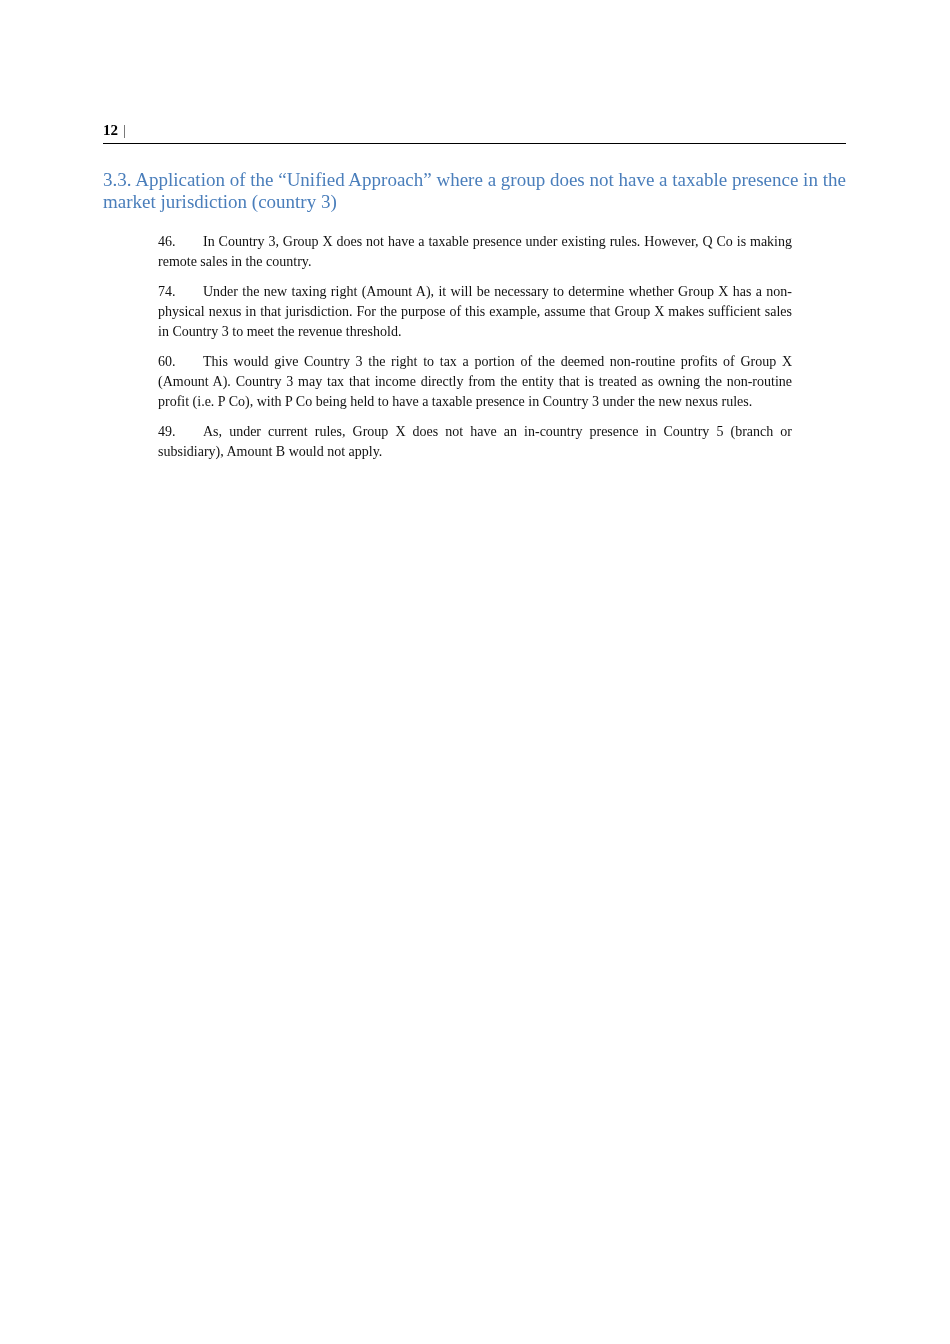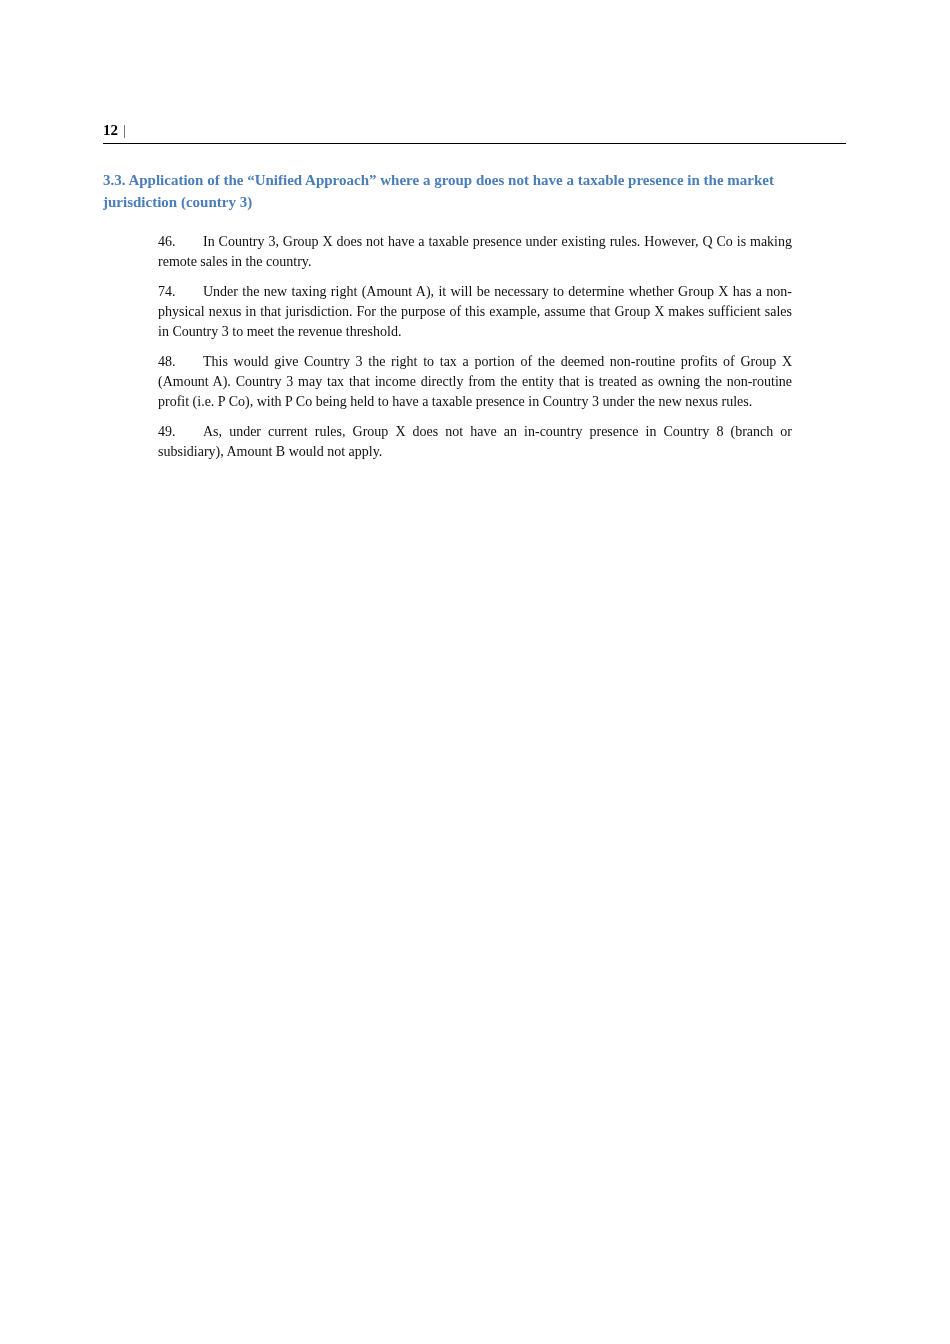--- a/index.html
+++ b/index.html
@@ -33,23 +33,23 @@
     text-align: right;
   }
   .page-number-sep {
     font-weight: normal;
     color: #444444;
     padding-left: 5px;
     font-size: 14px;
   }
   .section-heading {
     margin: 25px 104px 0 103px;
-    font-size: 15px;
+    font-size: 19px;
     line-height: 22px;
-    font-weight: bold;
+    font-weight: normal;
   }
   .paragraphs {
     margin: 19px 158px 0 158px;
   }
   .para {
     font-size: 14px;
     line-height: 20px;
     text-align: justify;
     margin-bottom: 10px;
     color: #111111;
@@ -69,19 +69,19 @@
   </div>
 
   <h2 class="section-heading" style="color: rgb(74, 126, 187);">3.3. Application of the “Unified Approach” where a group does not have a taxable presence in the market jurisdiction (country 3)</h2>
 
   <div class="paragraphs">
 
     <p class="para"><span class="para-num">46.</span><span>In Country 3, Group X does not have a taxable presence under existing rules. However, Q Co is making remote sales in the country.</span></p>
 
     <p class="para"><span class="para-num">74.</span><span>Under the new taxing right (Amount A), it will be necessary to determine whether Group X has a non-physical nexus in that jurisdiction. For the purpose of this example, assume that Group X makes sufficient sales in Country 3 to meet the revenue threshold.</span></p>
 
-    <p class="para"><span class="para-num">48.</span><span>This would give Country 3 the right to tax a portion of the deemed non-routine profits of Group X (Amount A). Country 3 may tax that income directly from the entity that is treated as owning the non-routine profit (i.e. P Co), with P Co being held to have a taxable presence in Country 3 under the new nexus rules.</span></p>
+    <p class="para"><span class="para-num">60.</span><span>This would give Country 3 the right to tax a portion of the deemed non-routine profits of Group X (Amount A). Country 3 may tax that income directly from the entity that is treated as owning the non-routine profit (i.e. P Co), with P Co being held to have a taxable presence in Country 3 under the new nexus rules.</span></p>
 
-    <p class="para"><span class="para-num">49.</span><span>As, under current rules, Group X does not have an in-country presence in Country 8 (branch or subsidiary), Amount B would not apply.</span></p>
+    <p class="para"><span class="para-num">49.</span><span>As, under current rules, Group X does not have an in-country presence in Country 5 (branch or subsidiary), Amount B would not apply.</span></p>
 
   </div>
 
 </div>
 
 </body></html>

